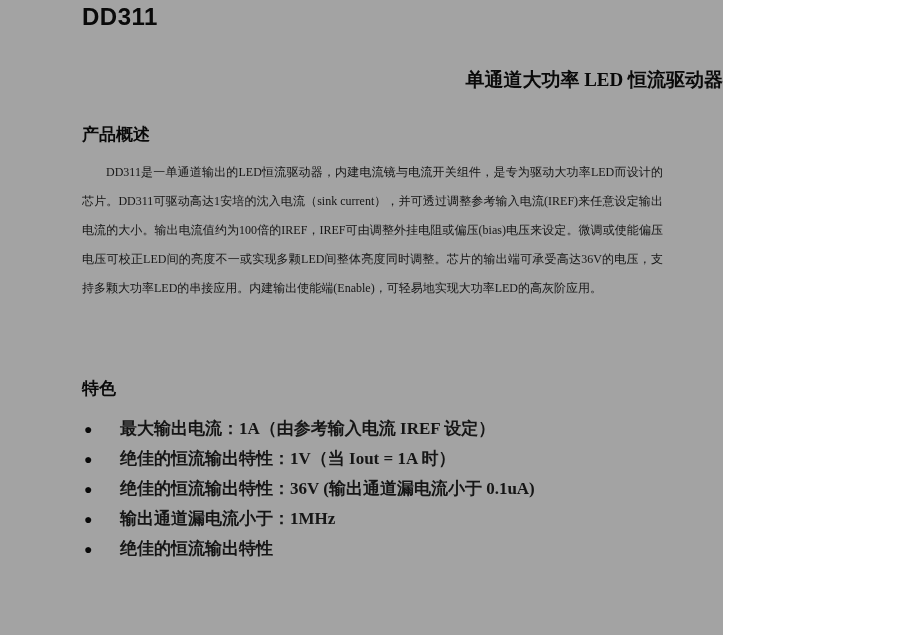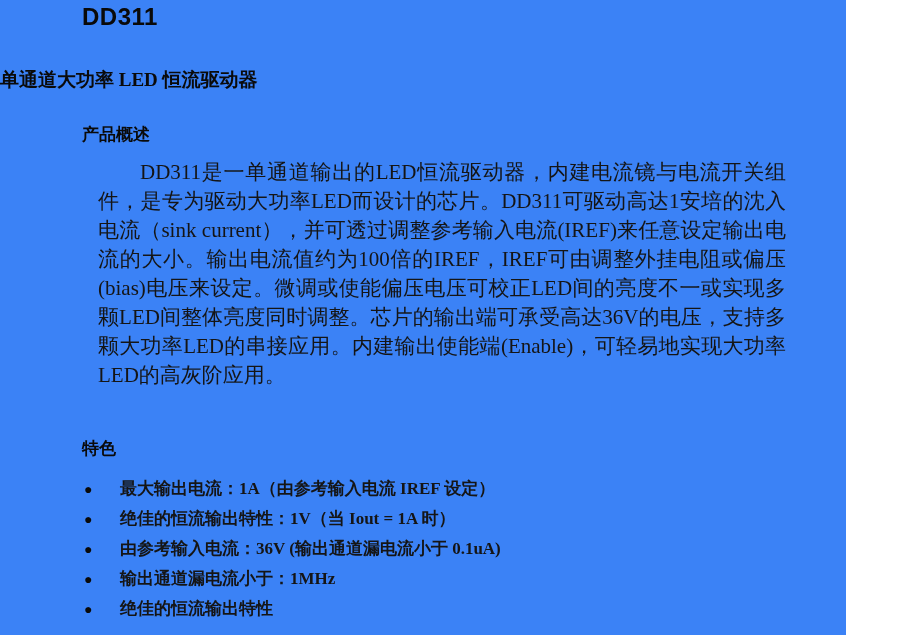--- a/index.html
+++ b/index.html
@@ -2,68 +2,68 @@
 <html><head>
 <meta charset="utf-8">
 <style>
   html, body {
     margin: 0;
     padding: 0;
     background: #ffffff;
   }
   .page {
     position: relative;
-    width: 846px;
+    width: 723px;
     height: 635px;
-    background: #3b82f6;
+    background: #a3a3a3;
     color: #111111;
     font-family: "Liberation Serif", serif;
     overflow: hidden;
     box-sizing: border-box;
   }
   .doc-number {
     margin: 0;
     padding: 4px 0 0 82px;
     font-family: "Liberation Sans", sans-serif;
     font-weight: bold;
     font-size: 24px;
     line-height: 26px;
     letter-spacing: 0.5px;
     color: #0a0a0a;
   }
   .doc-title {
     margin: 38px 0 0 0;
-    text-align: left;
+    text-align: right;
     font-weight: bold;
     font-size: 19px;
     line-height: 24px;
     color: #0a0a0a;
   }
   .section-heading {
     margin: 0;
     padding-left: 82px;
     font-weight: bold;
     font-size: 17px;
     line-height: 22px;
     color: #0a0a0a;
   }
   .overview-heading {
     margin-top: 32px;
   }
   .overview-paragraph {
-    margin: 12px 0 0 16px;
+    margin: 12px 0 0 0;
     padding: 0 60px 0 82px;
-    font-size: 21px;
+    font-size: 12px;
     line-height: 29px;
     text-align: justify;
     text-indent: 2em;
     color: #151515;
   }
   .features-heading {
-    margin-top: 48px;
+    margin-top: 75px;
   }
   .features-list {
     margin: 14px 0 0 0;
     padding: 0 60px 0 84px;
     list-style: none;
   }
   .feature-item {
     display: flex;
     align-items: baseline;
     font-size: 17px;
@@ -99,21 +99,21 @@
     <li class="feature-item">
       <span class="bullet">●</span>
       <span class="feature-text">最大输出电流：1A（由参考输入电流 IREF 设定）</span>
     </li>
     <li class="feature-item">
       <span class="bullet">●</span>
       <span class="feature-text">绝佳的恒流输出特性：1V（当 Iout = 1A 时）</span>
     </li>
     <li class="feature-item">
       <span class="bullet">●</span>
-      <span class="feature-text">由参考输入电流：36V (输出通道漏电流小于 0.1uA)</span>
+      <span class="feature-text">绝佳的恒流输出特性：36V (输出通道漏电流小于 0.1uA)</span>
     </li>
     <li class="feature-item">
       <span class="bullet">●</span>
       <span class="feature-text">输出通道漏电流小于：1MHz</span>
     </li>
     <li class="feature-item">
       <span class="bullet">●</span>
       <span class="feature-text">绝佳的恒流输出特性</span>
     </li>
   </ul>

